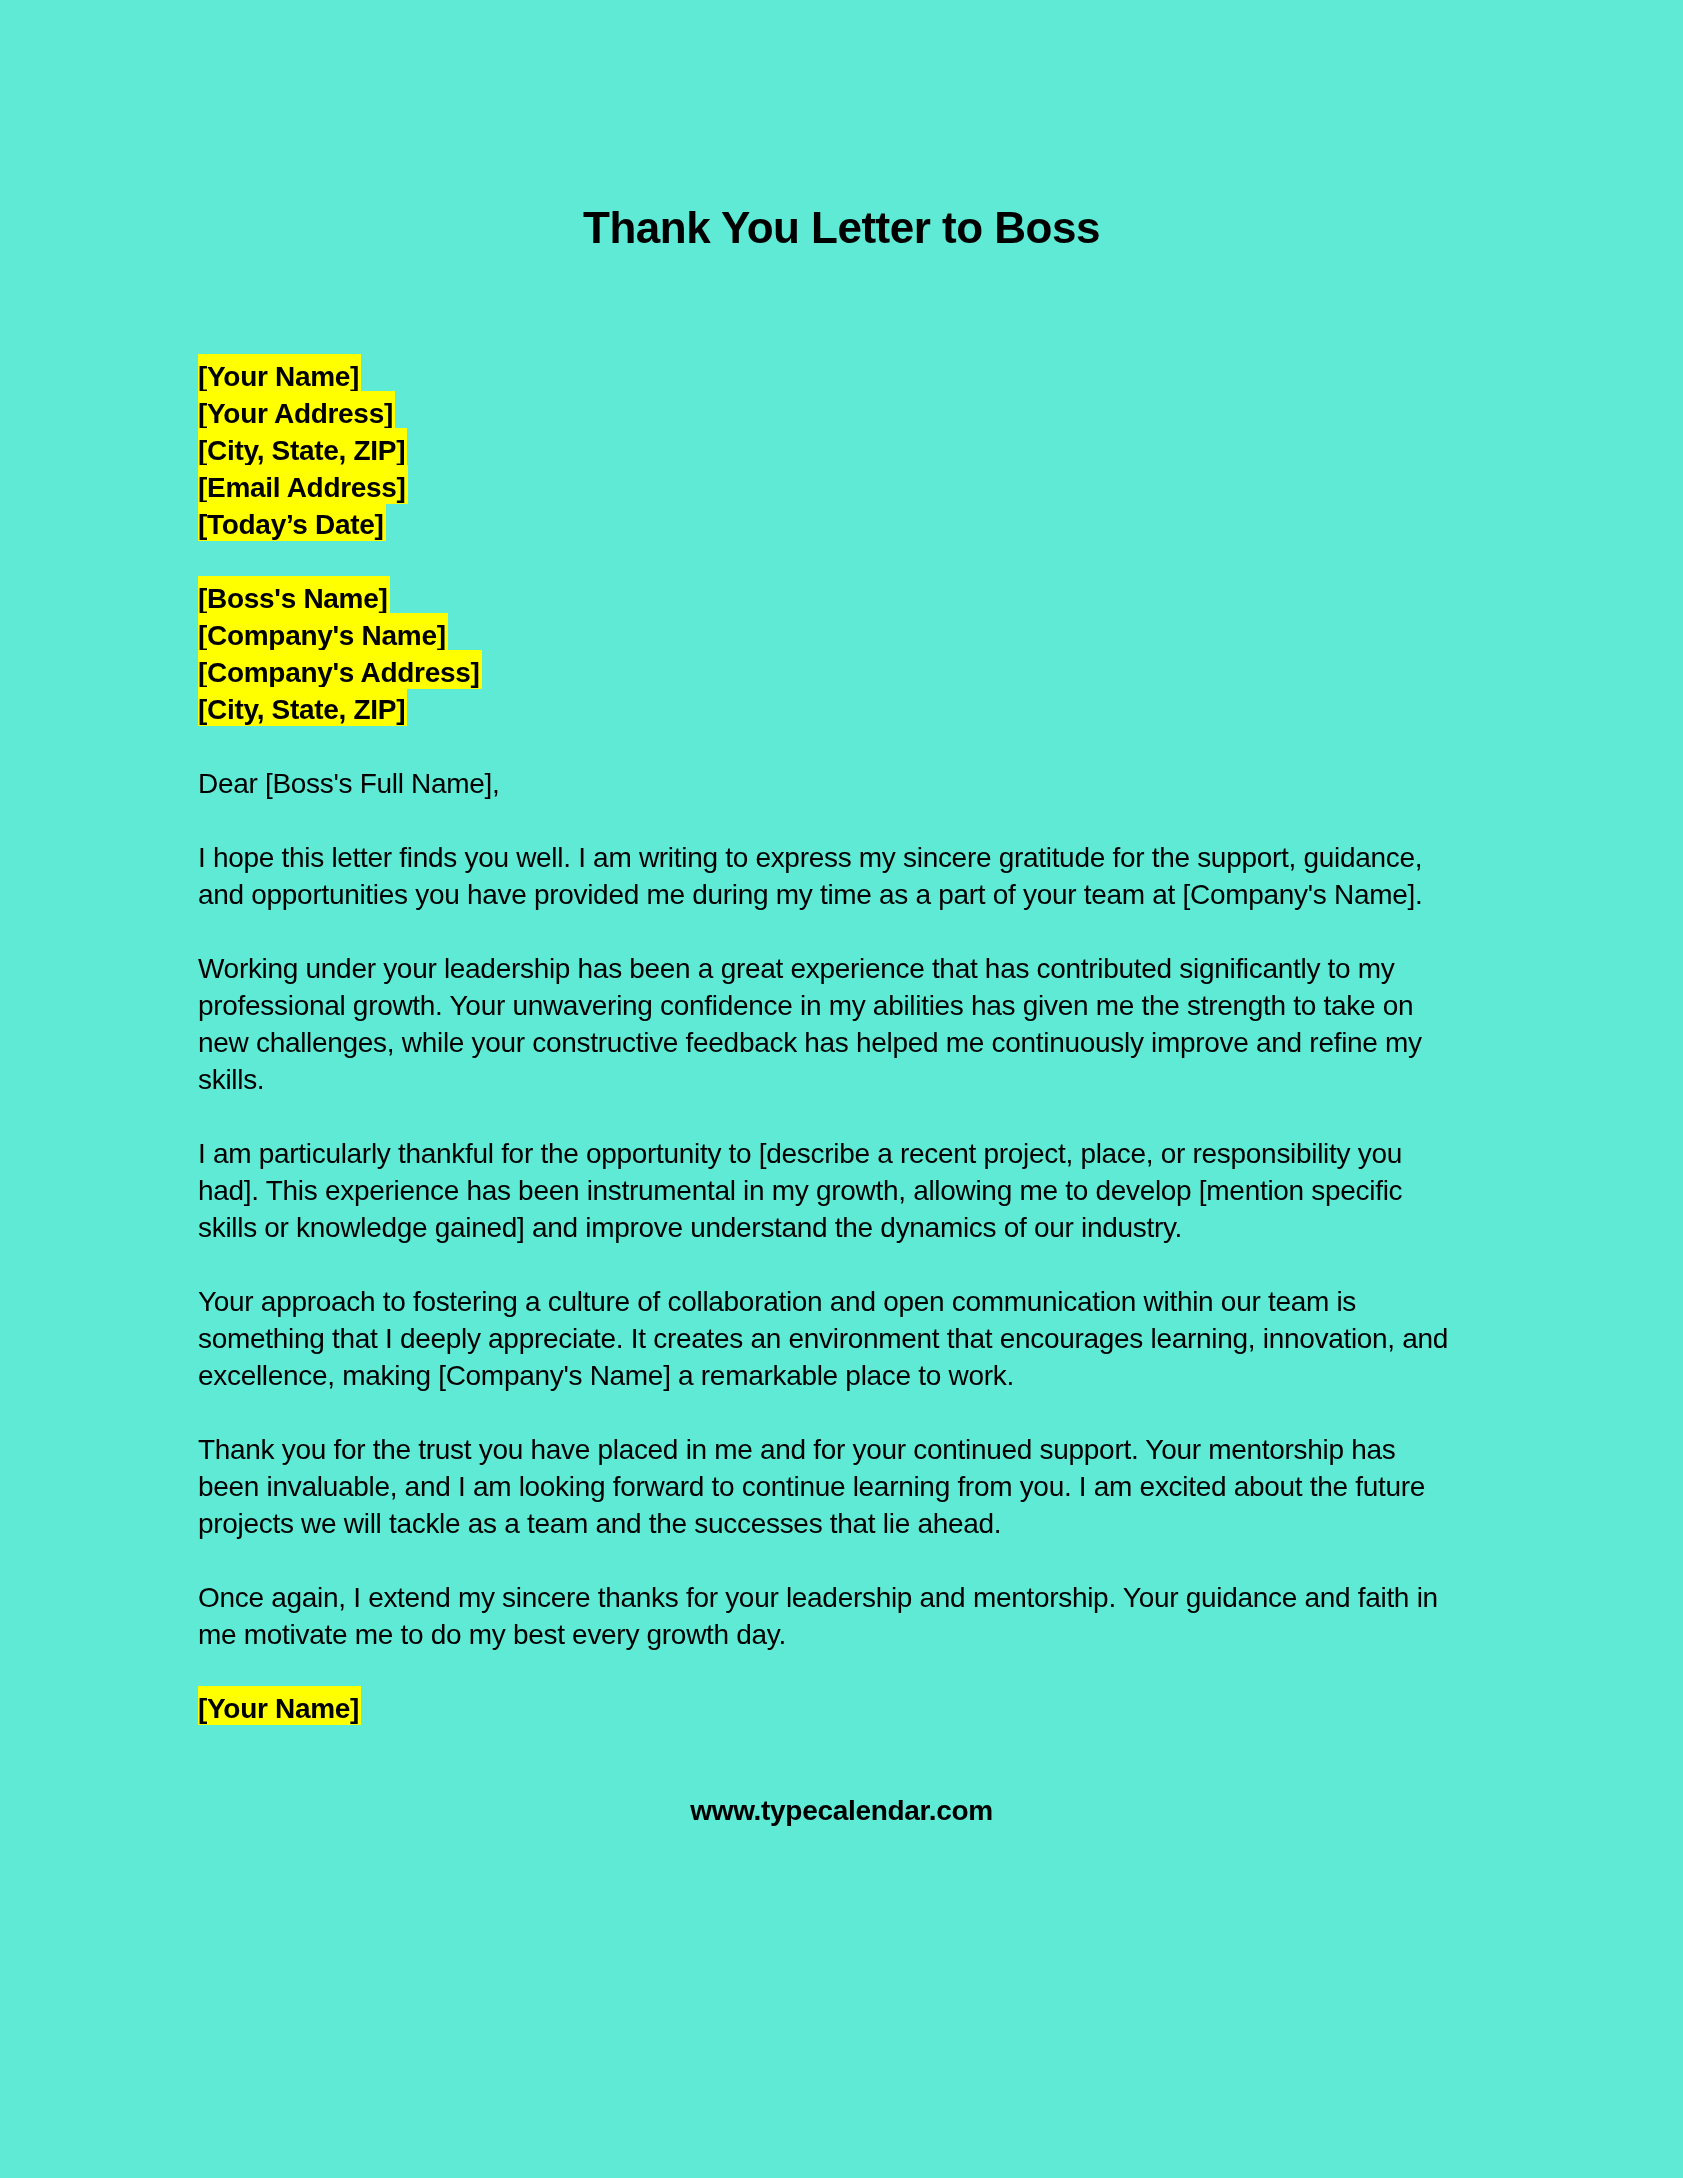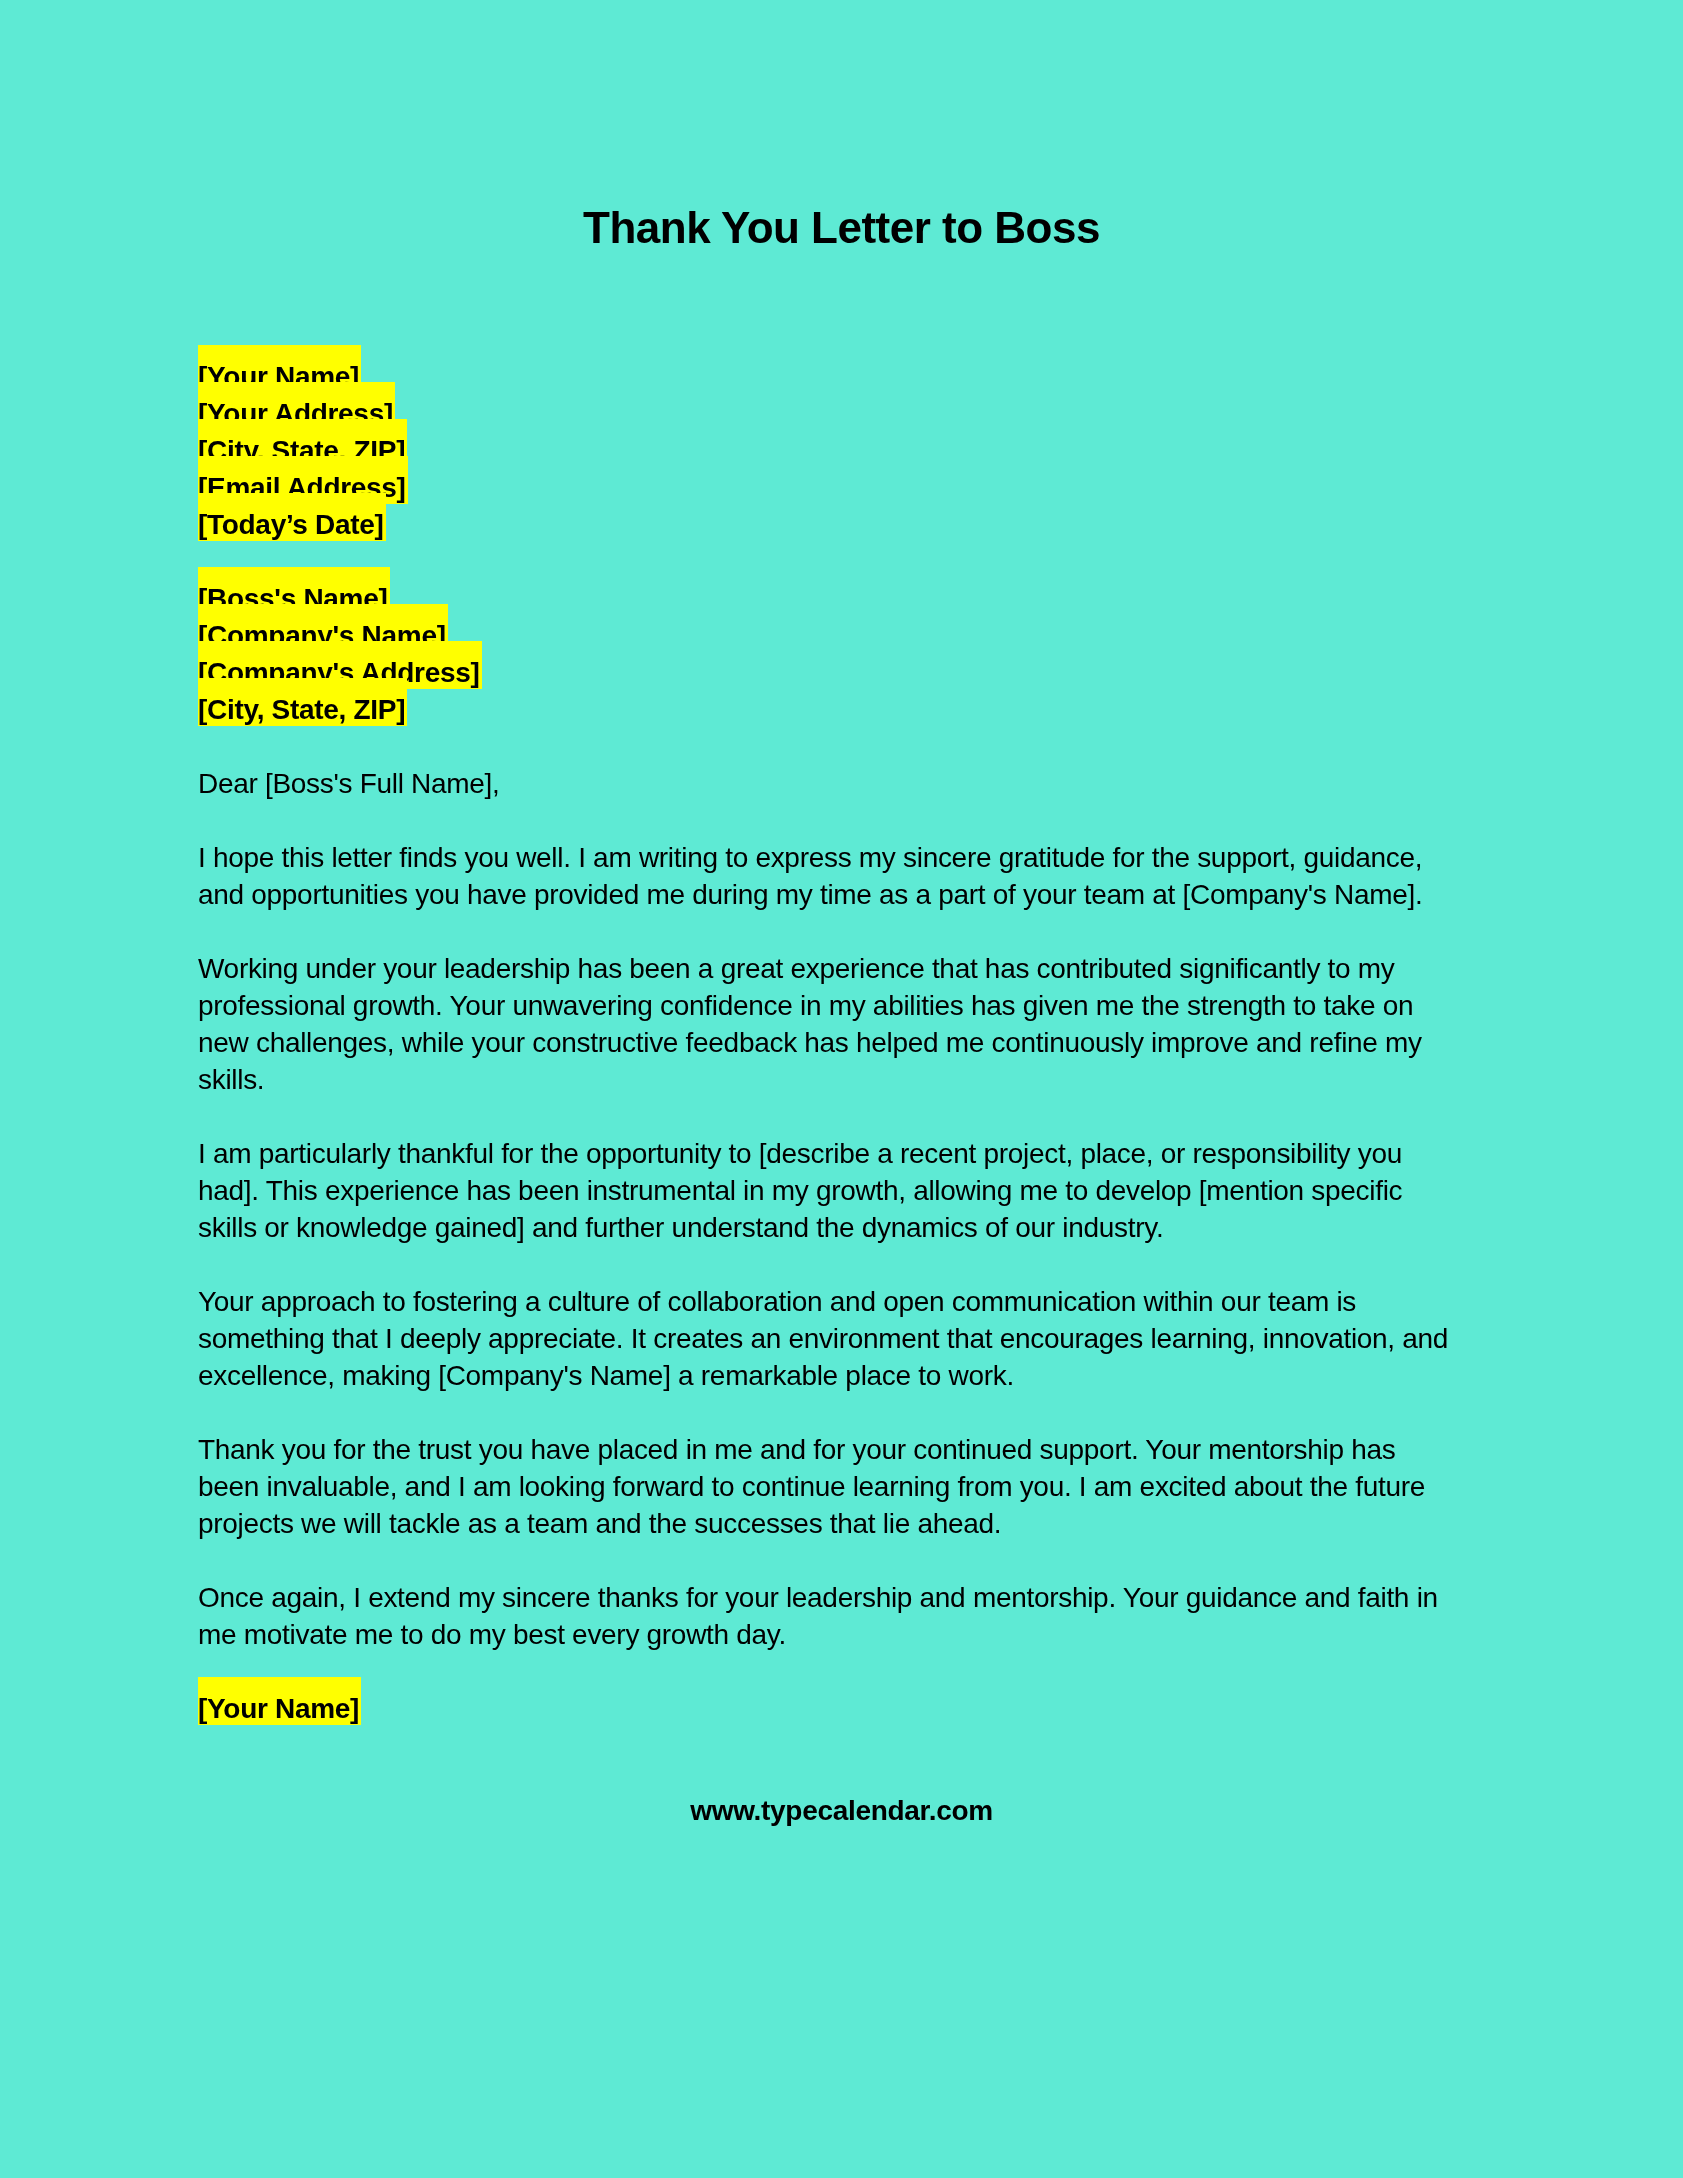--- a/index.html
+++ b/index.html
@@ -46,21 +46,21 @@
     .block {
       margin: 0 0 37px 0;
     }
     .hl-line {
       display: block;
       margin: 0;
     }
     .hl {
       background: #ffff00;
       font-weight: bold;
-      padding: 16px 2px 1px 0;
+      padding: 7px 2px 1px 0;
       display: inline;
     }
     .para {
       margin: 0 0 37px 0;
       white-space: normal;
     }
     .para .line {
       display: block;
     }
     .footer {
@@ -108,21 +108,21 @@
     <p class="para">
       <span class="line">Working under your leadership has been a great experience that has contributed significantly to my</span>
       <span class="line">professional growth. Your unwavering confidence in my abilities has given me the strength to take on</span>
       <span class="line">new challenges, while your constructive feedback has helped me continuously improve and refine my</span>
       <span class="line">skills.</span>
     </p>
 
     <p class="para">
       <span class="line">I am particularly thankful for the opportunity to [describe a recent project, place, or responsibility you</span>
       <span class="line">had]. This experience has been instrumental in my growth, allowing me to develop [mention specific</span>
-      <span class="line">skills or knowledge gained] and further understand the dynamics of our industry.</span>
+      <span class="line">skills or knowledge gained] and improve understand the dynamics of our industry.</span>
     </p>
 
     <p class="para">
       <span class="line">Your approach to fostering a culture of collaboration and open communication within our team is</span>
       <span class="line">something that I deeply appreciate. It creates an environment that encourages learning, innovation, and</span>
       <span class="line">excellence, making [Company's Name] a remarkable place to work.</span>
     </p>
 
     <p class="para">
       <span class="line">Thank you for the trust you have placed in me and for your continued support. Your mentorship has</span>

